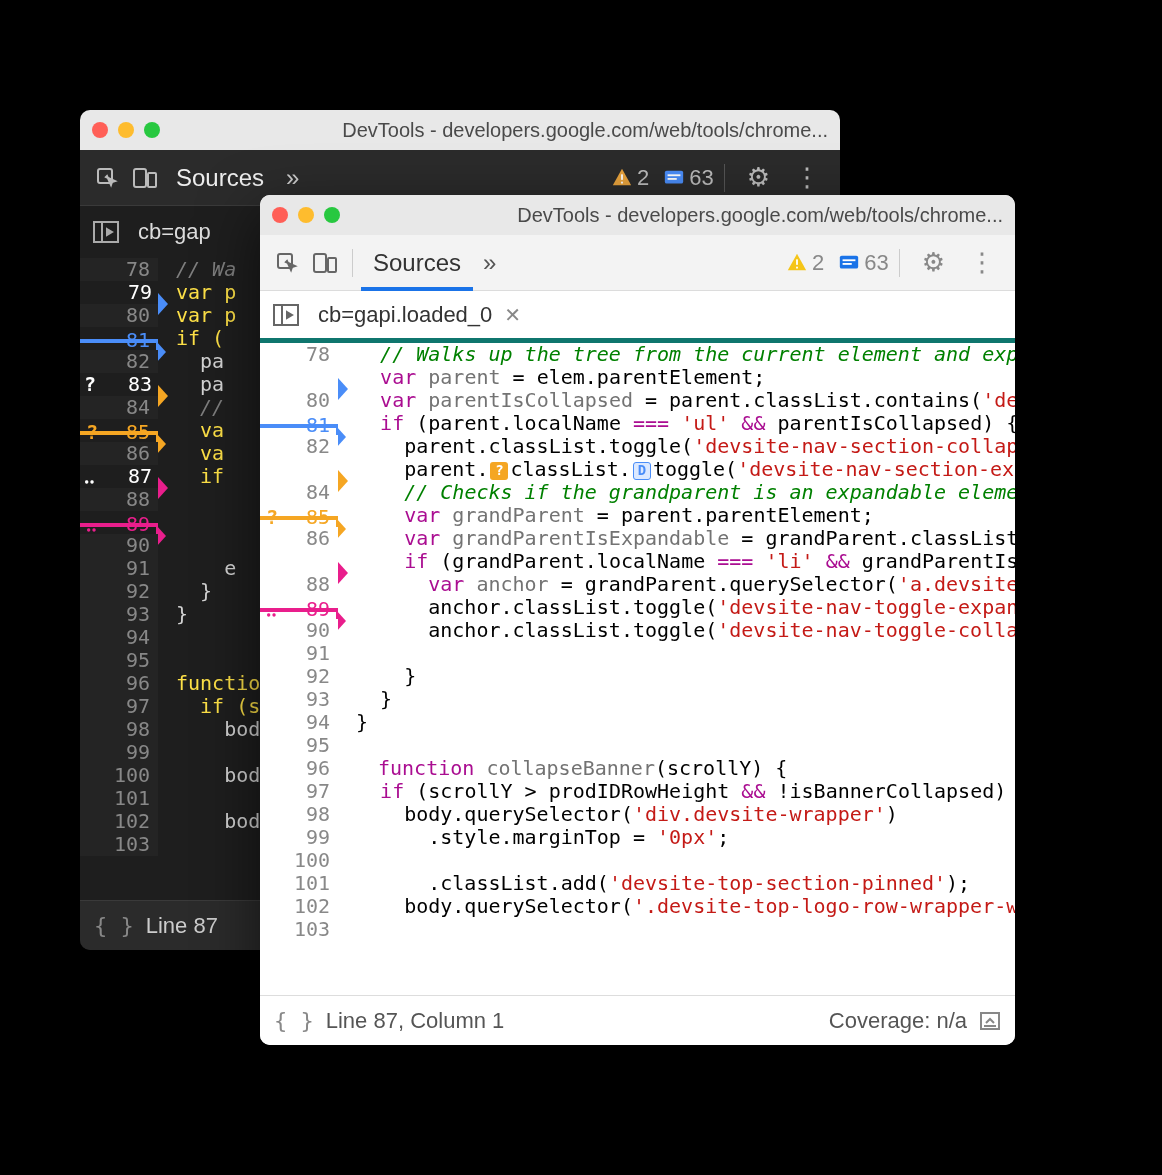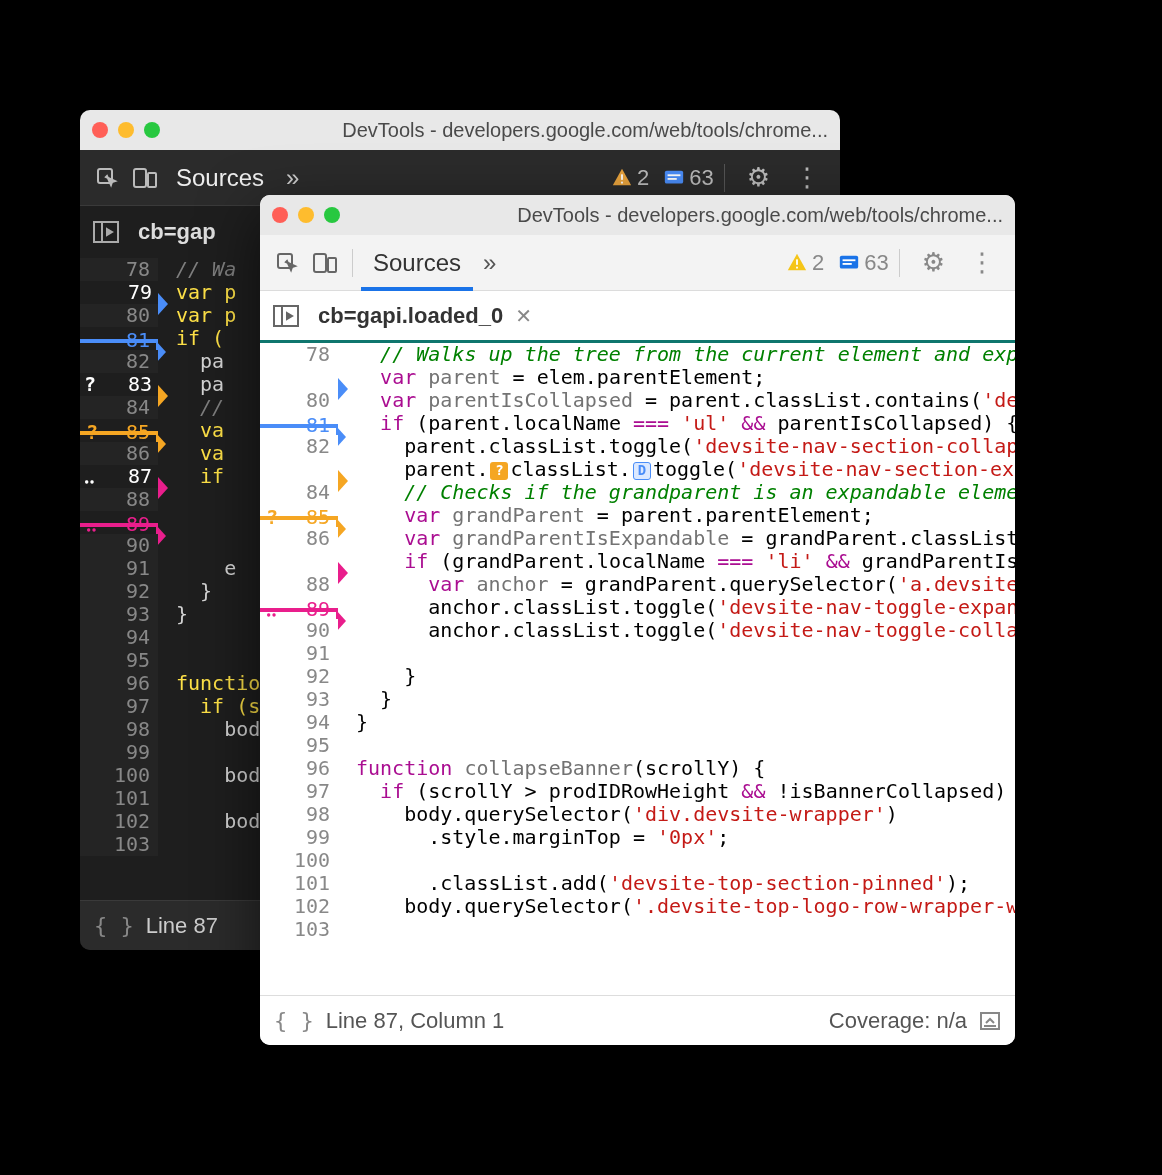--- a/index.html
+++ b/index.html
@@ -76,23 +76,23 @@
 
   
   .subbar {
     height:52px;
     display:flex;
     align-items:center;
     padding:0 8px;
     font-size:22px;
   }
   .win-dark .subbar { background:#1e1e1e; color:#ddd; }
-  .win-light .subbar { background:#fff; color:#333; border-bottom:3px solid #0f766e;}
+  .win-light .subbar { background:#fff; color:#333; border-bottom:5px solid #0f766e;}
   .play-ico { width:36px; display:flex; justify-content:center; }
-  .file-tab { margin-left:14px;font-weight:bold; }
+  .file-tab { margin-left:14px; }
   .file-close { margin-left:12px; color:#888; font-size:20px; }
 
   
   .code-area {
     font-family: Menlo, Consolas, monospace;
     font-size:20px;
     line-height:23px;
     position:relative;
     overflow:visible;
   }
@@ -129,21 +129,21 @@
   .bp-pink .bp-arrow { border-left:10px solid #e91e8c; }
   .bp-pink-outline { background:#fbd2e8; border:2px solid #e91e8c; color:#e91e8c; box-sizing:border-box;}
   .bp-pink-outline .bp-arrow { border-left:10px solid #e91e8c; }
   .bp-q::before { content:"?"; position:absolute; left:4px; font-weight:bold; }
   .bp-dots::before { content:"‥"; position:absolute; left:4px; font-weight:bold; }
 
   .code-text { padding-left:18px; }
   
   .win-light .c-cmt { color:#008000; font-style:italic; }
   .win-light .c-kw  { color:#aa0d91; }
-  .win-light .c-fn  { color:#aa0d91; }
+  .win-light .c-fn  { color:#aa0d91;margin-left:22px; }
   .win-light .c-var { color:#737373; }
   .win-light .c-str { color:#c41a16; }
   .win-light .c-pl  { color:#000; }
   .win-light .c-op  { color:#aa0d91; }
   .win-light .c-log { color:#aa0d91; }
   
   .win-dark .c-cmt { color:#7f7f7f; font-style:italic; }
   .win-dark .c-kw  { color:#fde047; }
   .win-dark .c-pl  { color:#d4d4d4; }
 

